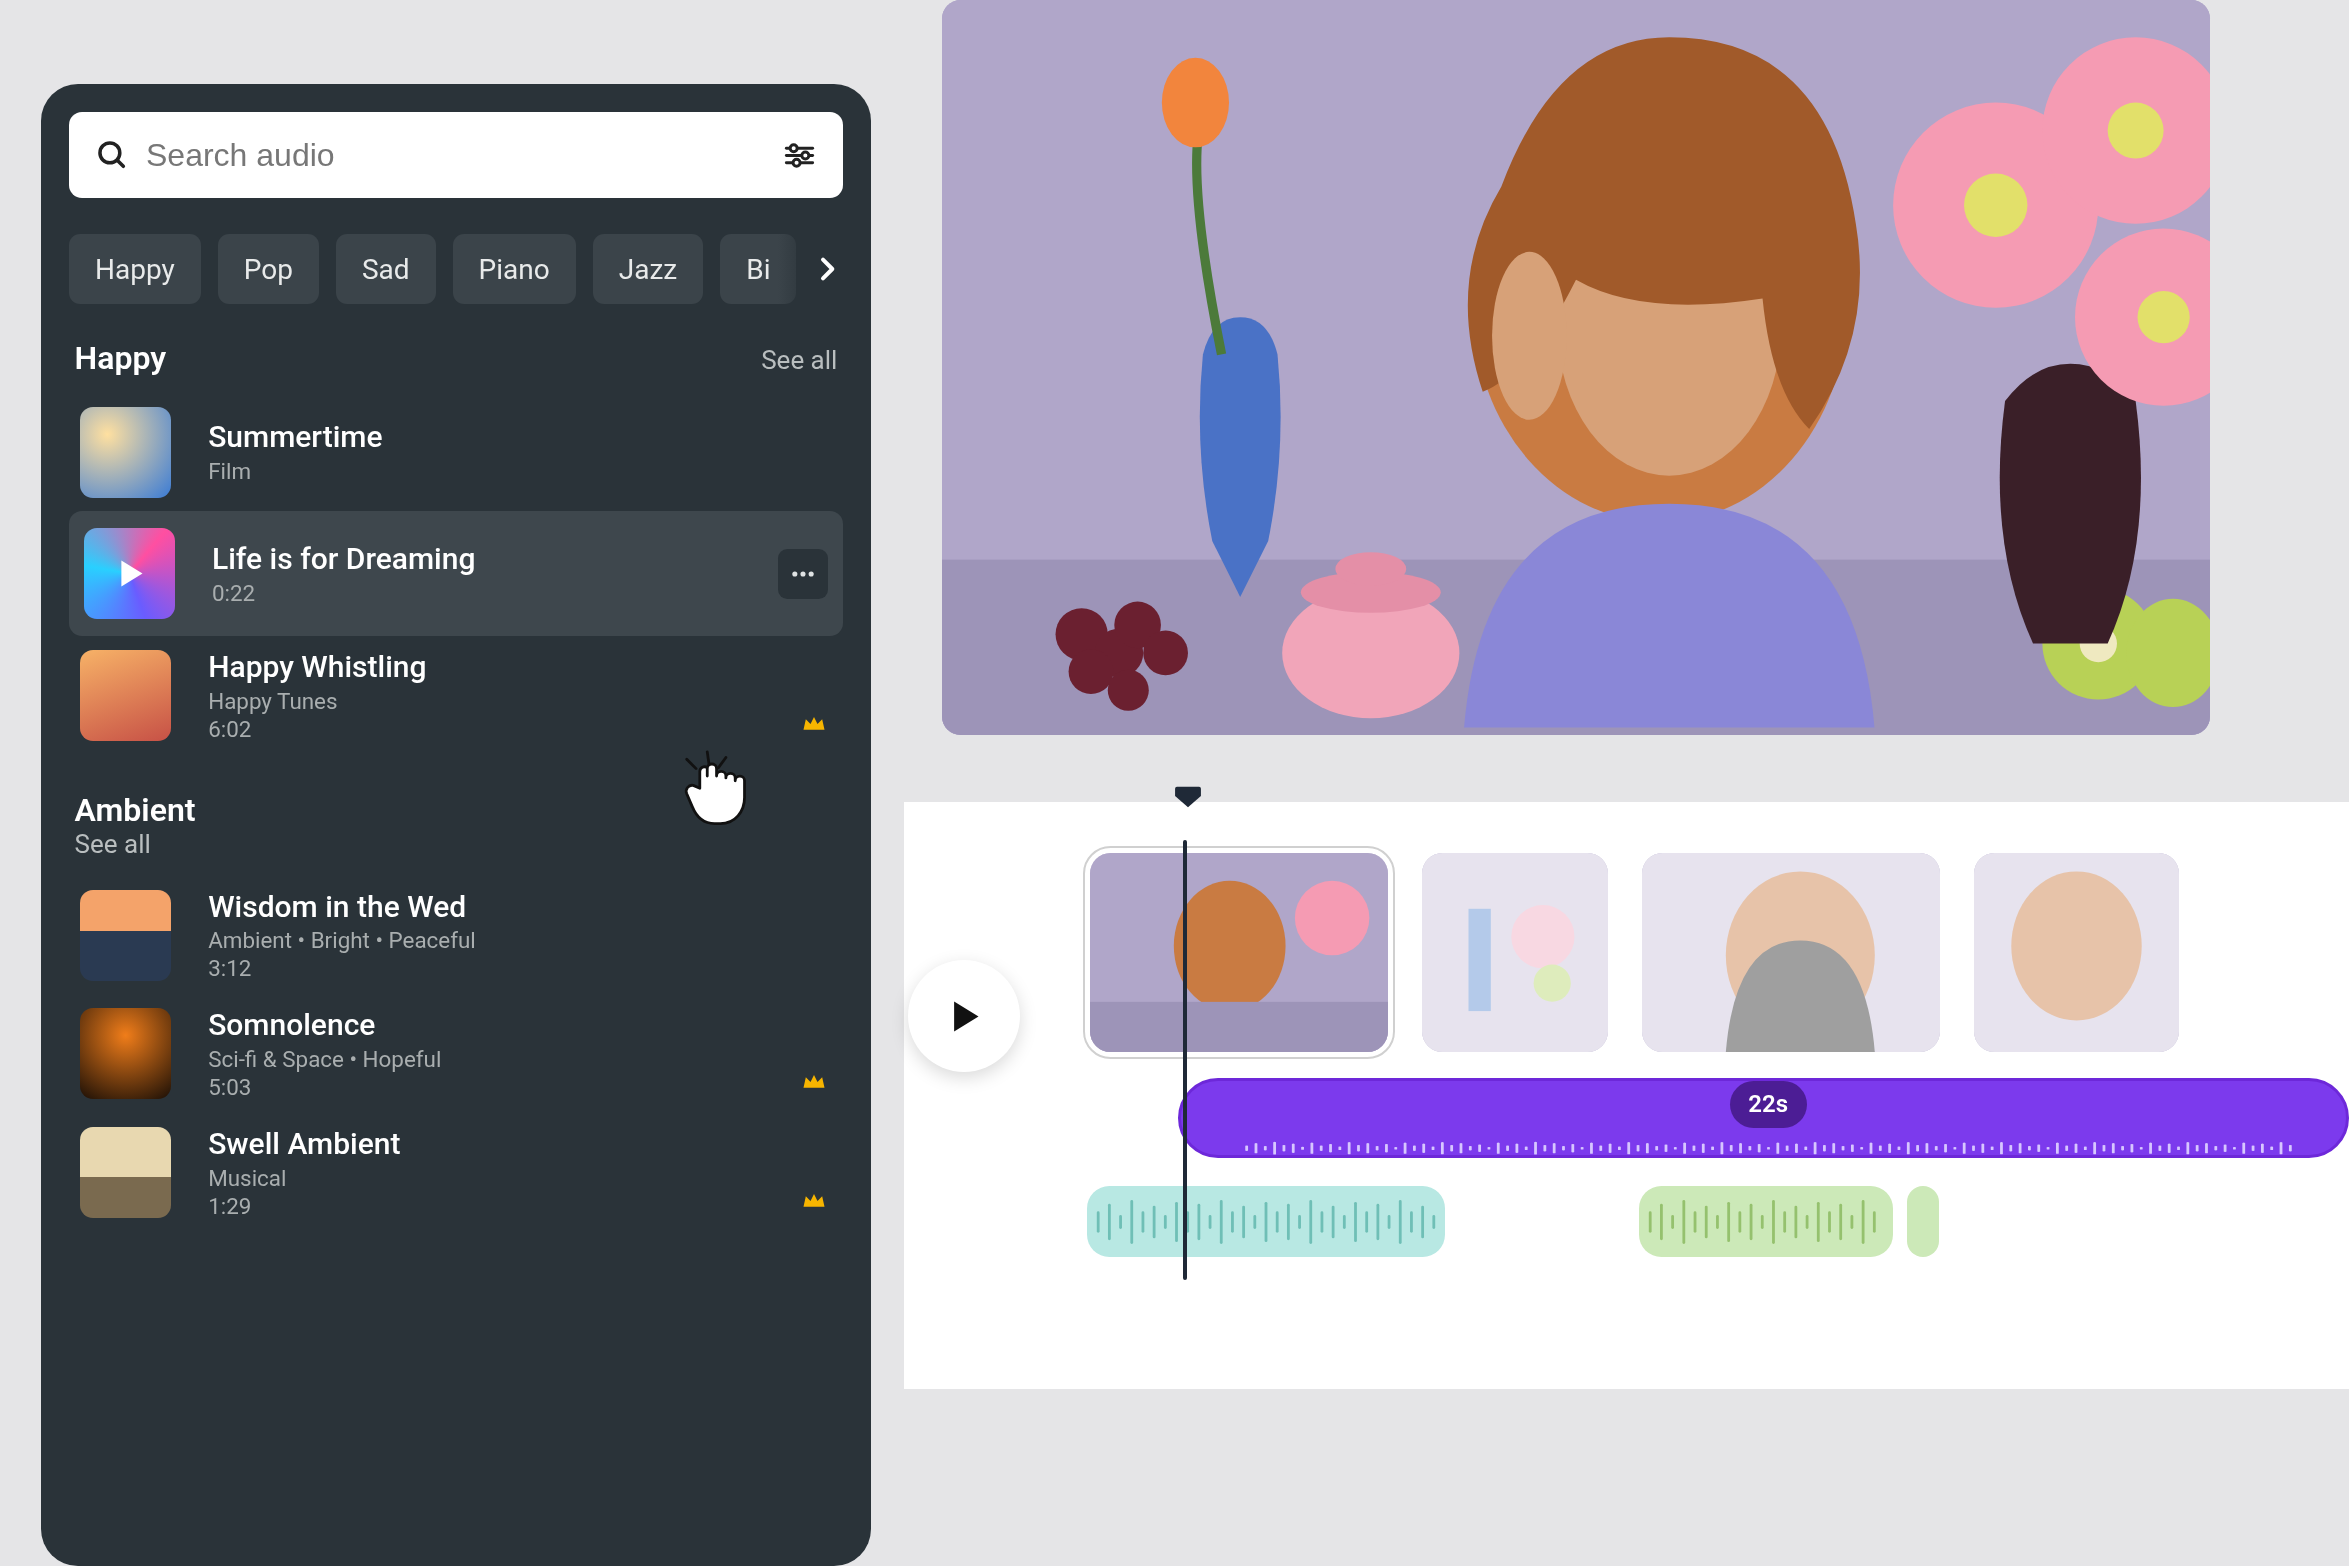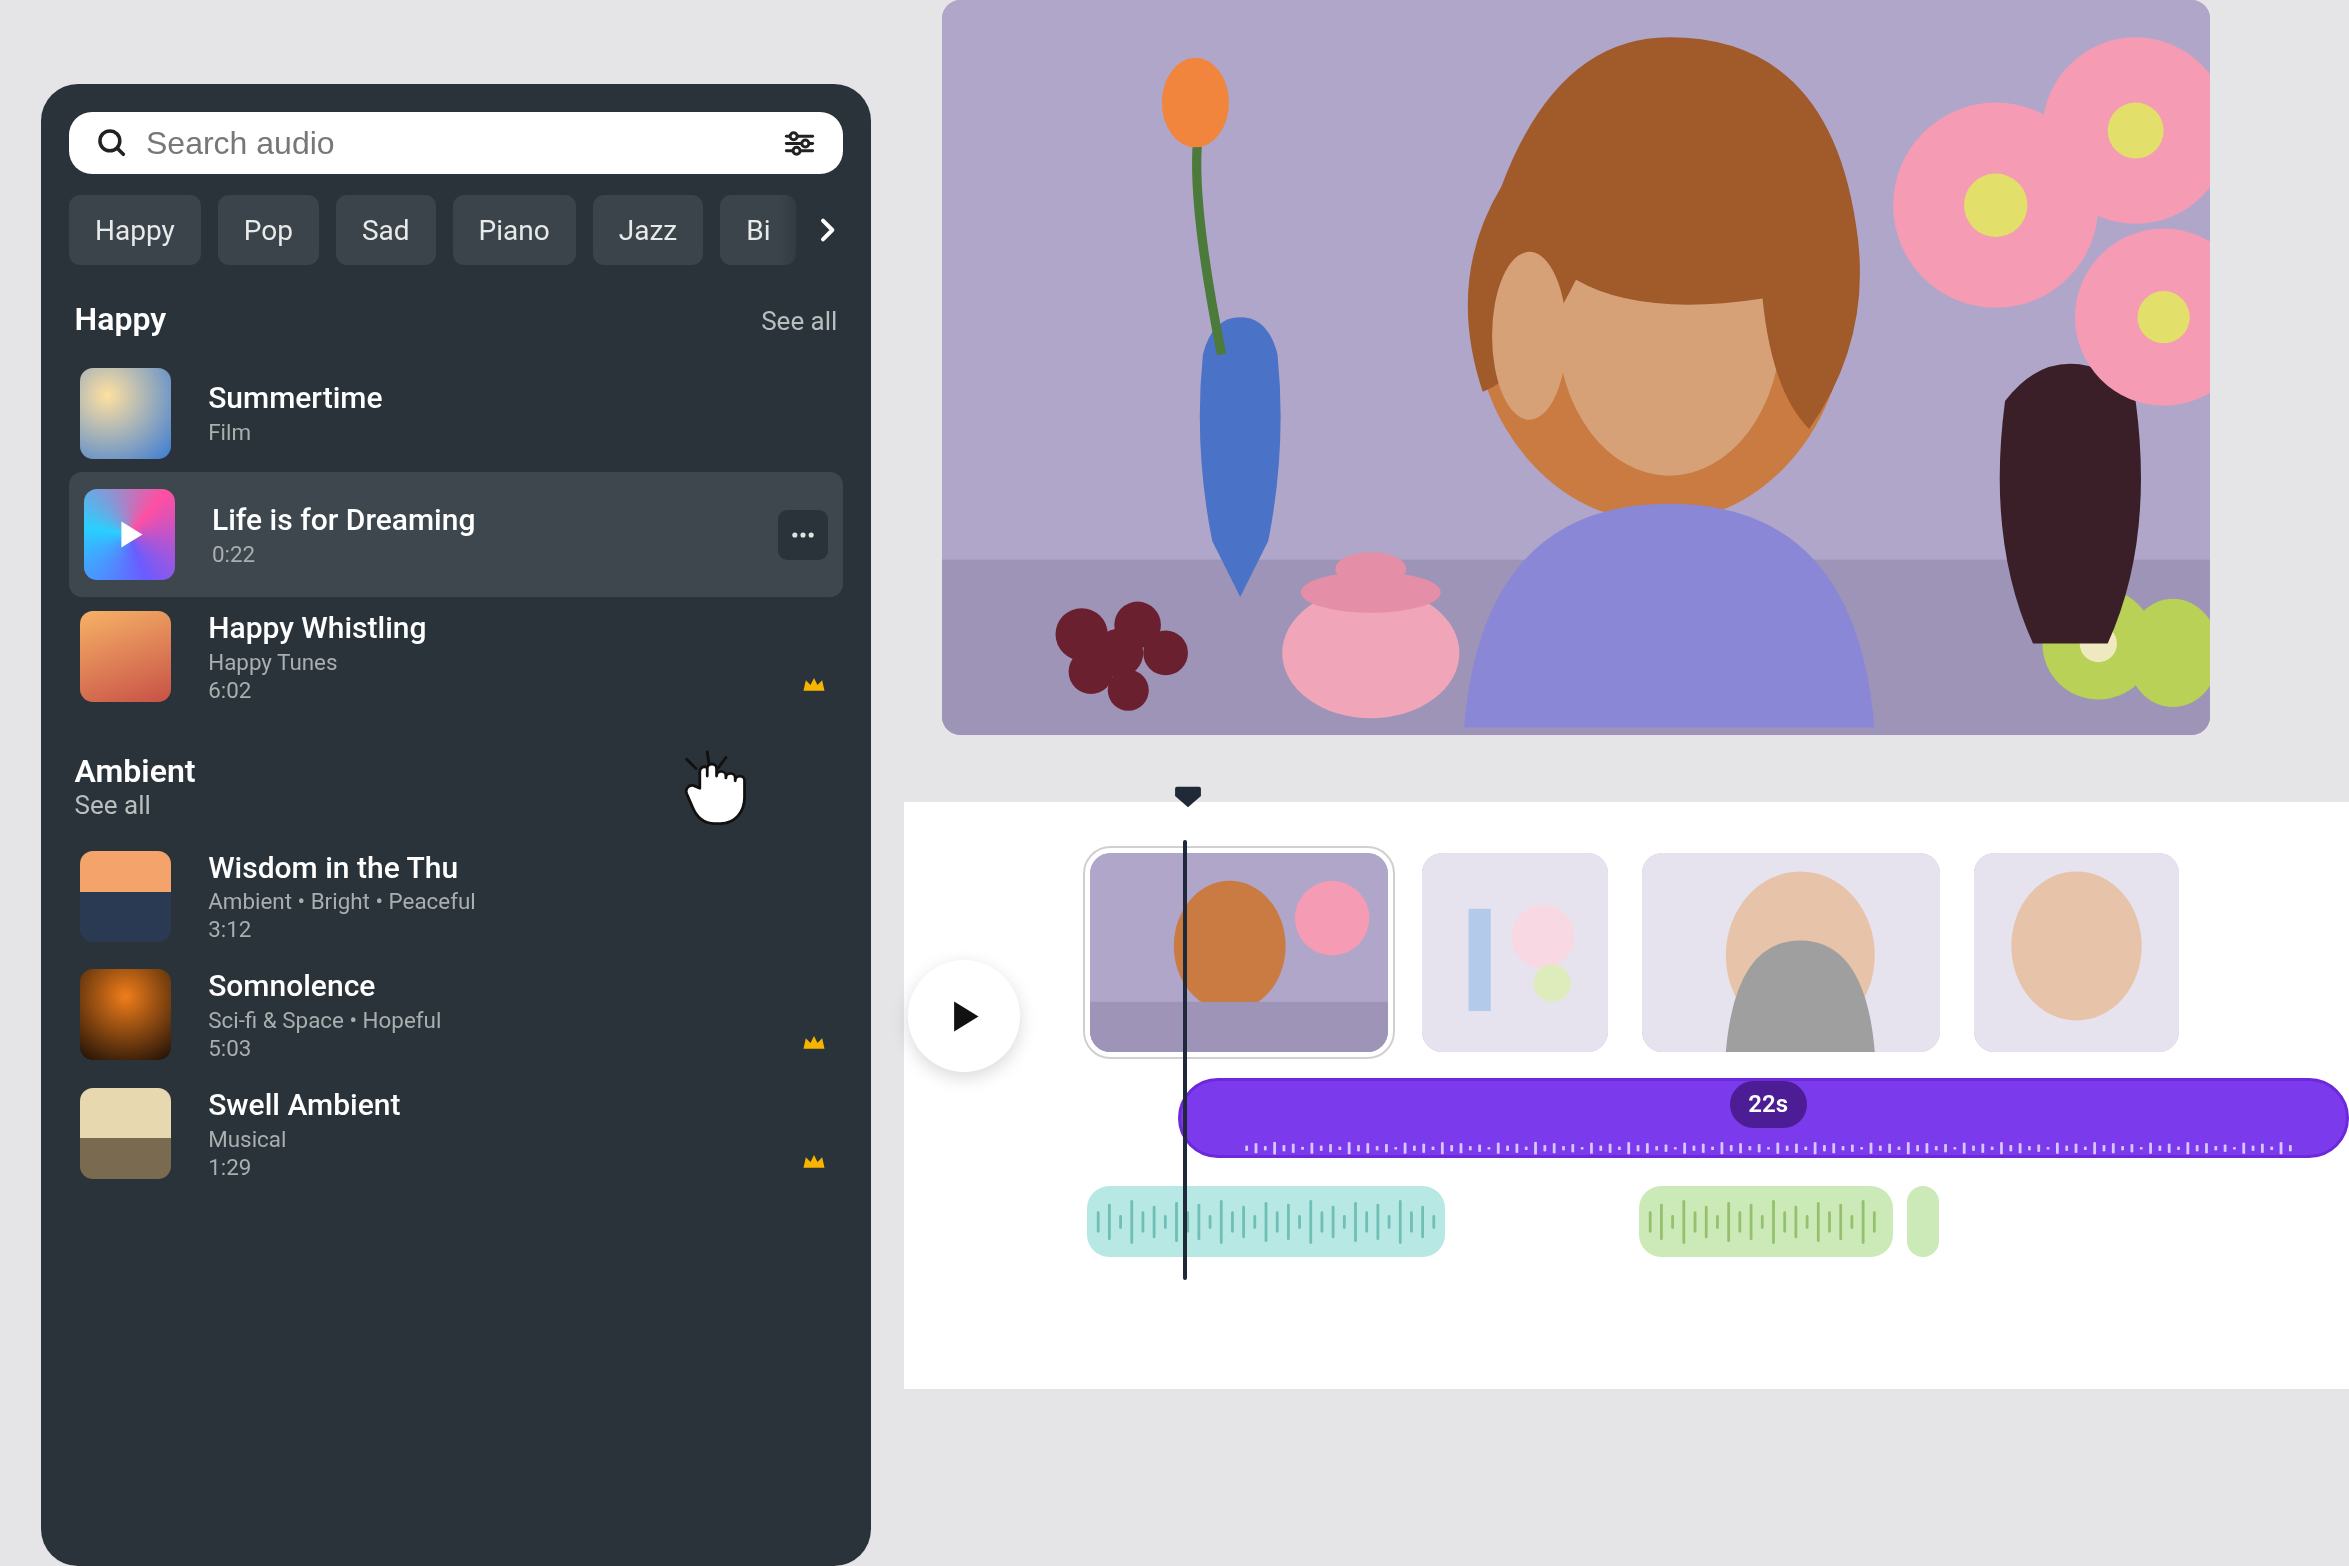--- a/index.html
+++ b/index.html
@@ -25,25 +25,25 @@
     background: #2a3339;
     border-radius: 37px;
     padding: 28px;
     overflow: hidden;
     color: #fff;
   }
   .search-row {
     display: flex;
     align-items: center;
     background: #fff;
-    border-radius: 23px;
-    height: 62px;
+    border-radius: 13px;
+    height: 86px;
     padding: 0 26px;
     gap: 17px;
-    margin-bottom: 21px;
+    margin-bottom: 36px;
   }
   .search-row input {
     border: none;
     outline: none;
     font-size: 32px;
     color: #333;
     flex: 1;
     background: transparent;
   }
   .search-row input::placeholder { color: #777; }
@@ -327,21 +327,21 @@
     </div>
 
     <div class="section-header" style="margin-top:36px;flex-direction:column;">
       <div class="section-title">Ambient</div>
       <div class="see-all">See all</div>
     </div>
 
     <div class="track">
       <div class="thumb" style="background: linear-gradient(#f4a36a 0 45%, #2a3a52 45% 100%);"></div>
       <div class="track-text">
-        <div class="track-title">Wisdom in the Thu</div>
+        <div class="track-title">Wisdom in the Wed</div>
         <div class="track-sub">Ambient • Bright • Peaceful</div>
         <div class="track-dur">3:12</div>
       </div>
     </div>
 
     <div class="track">
       <div class="thumb" style="background: radial-gradient(circle at 50% 30%, #f07d1a, #1b0f06);"></div>
       <div class="track-text">
         <div class="track-title">Somnolence</div>
         <div class="track-sub">Sci-fi &amp; Space • Hopeful</div>

